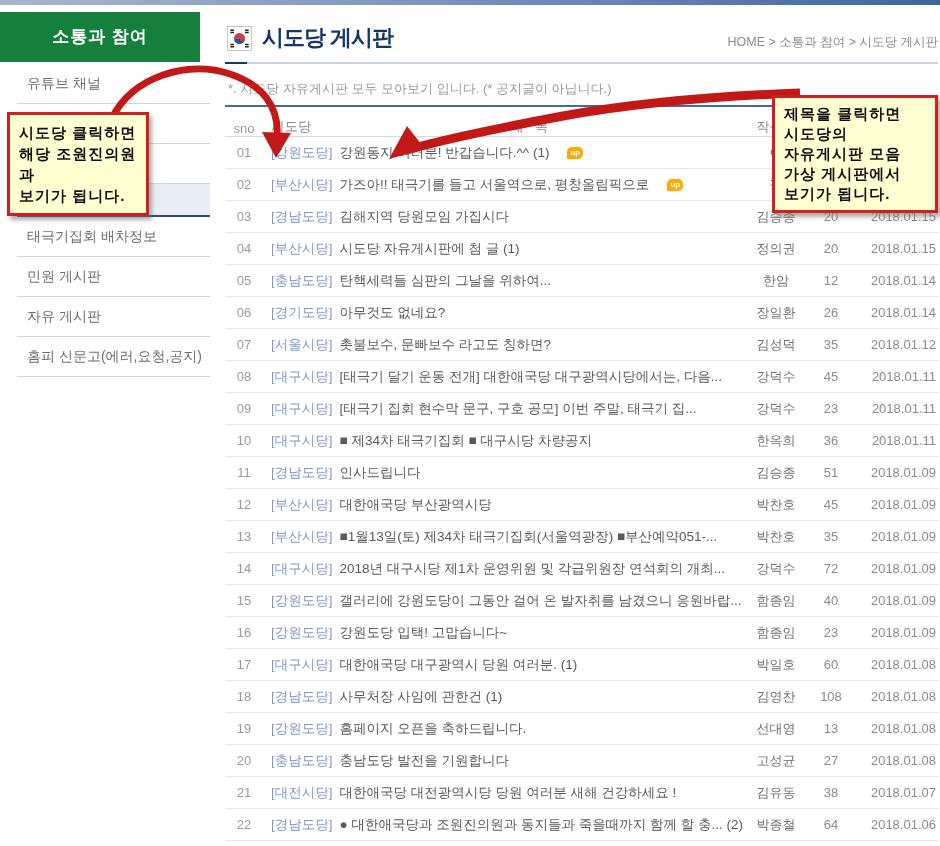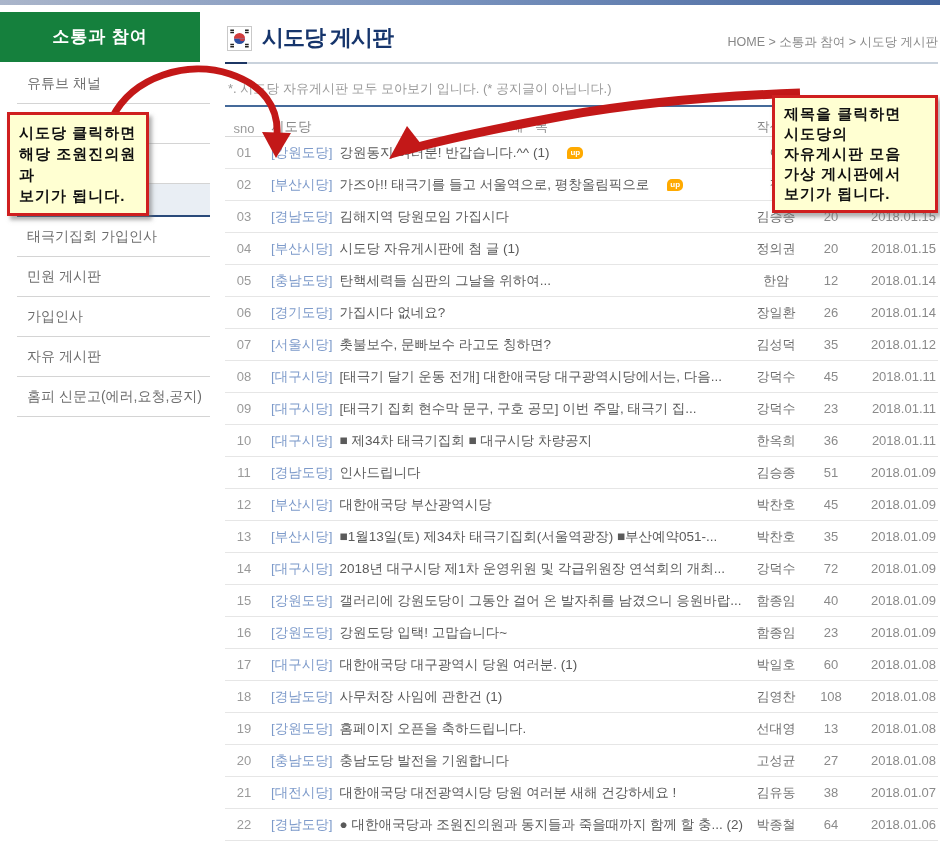--- a/index.html
+++ b/index.html
@@ -73,30 +73,27 @@
 
   <div class="side-item">
     <span class="side-label"></span>
   </div>
 
   <div class="side-item active">
     <span class="side-label">시도당 게시판</span>
   </div>
 
   <div class="side-item">
-    <span class="side-label">태극기집회 가입인사</span>
+    <span class="side-label">태극기집회 배차정보</span>
   </div>
 
   <div class="side-item">
     <span class="side-label">민원 게시판</span>
   </div>
 
-  <div class="side-item">
-    <span class="side-label">가입인사</span>
-  </div>
 
   <div class="side-item">
     <span class="side-label">자유 게시판</span>
   </div>
 
   <div class="side-item">
     <span class="side-label">홈피 신문고(에러,요청,공지)</span>
   </div>
 </div>
   </div>
@@ -191,21 +188,21 @@
     </span>
     <span class="c-author">한암</span>
     <span class="c-views">12</span>
     <span class="c-date">2018.01.14</span>
   </div>
 
   <div class="brow">
     <span class="c-sno">06</span>
     <span class="c-main">
       <span class="c-party">[경기도당]</span>
-      <span class="c-title">가집시다 없네요?</span>
+      <span class="c-title">아무것도 없네요?</span>
 
     </span>
     <span class="c-author">장일환</span>
     <span class="c-views">26</span>
     <span class="c-date">2018.01.14</span>
   </div>
 
   <div class="brow">
     <span class="c-sno">07</span>
     <span class="c-main">

